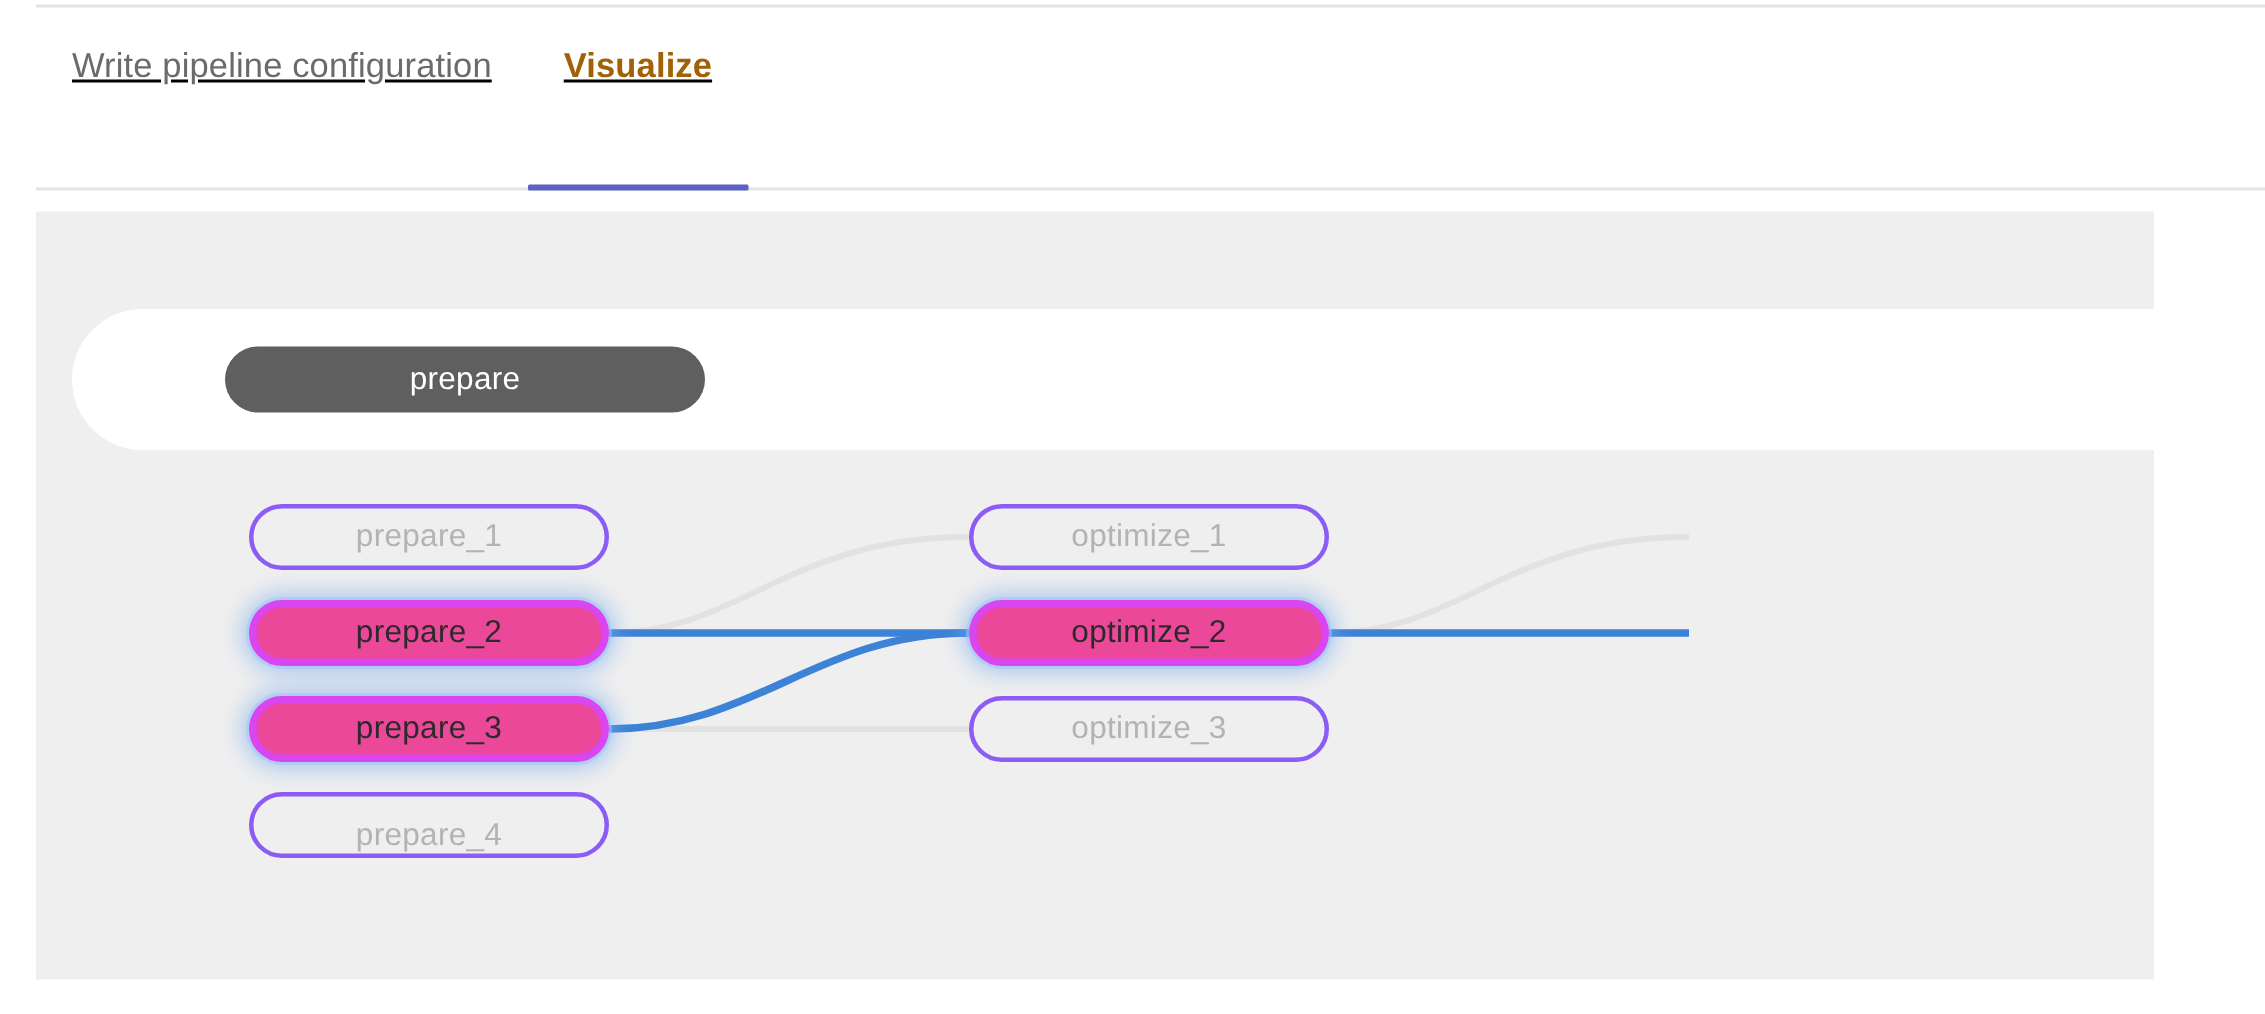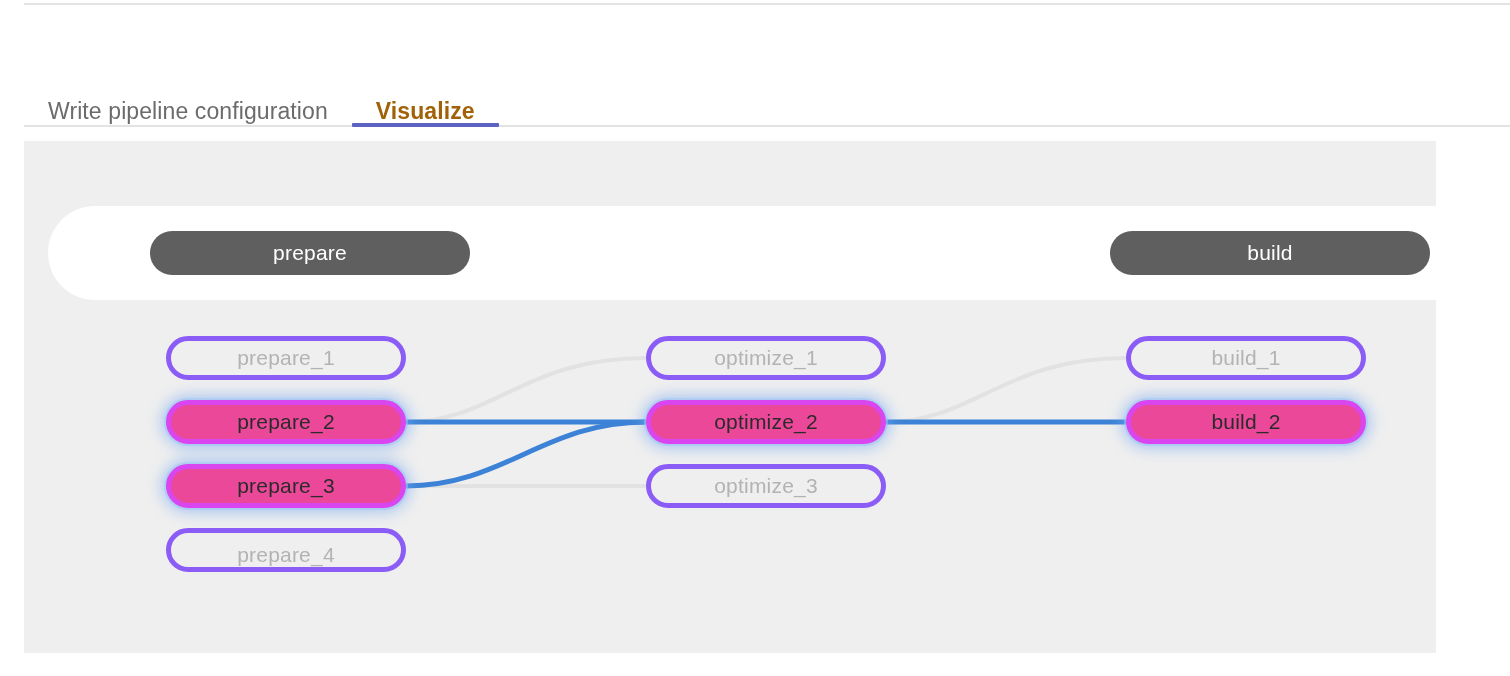--- a/index.html
+++ b/index.html
@@ -34,25 +34,26 @@
     height: 97px;
     border-bottom: 2px solid #e3e3e3;
     box-sizing: border-box;
     display: flex;
     align-items: center;
   }
   .tab {
     position: relative;
     height: 95px;
     display: flex;
-    align-items: flex-end;
+    align-items: flex-start;
     padding: 0 24px;
     box-sizing: border-box;
     cursor: pointer;
     white-space: nowrap;
+    text-decoration: underline;
   }
   .tab-label {
     font-size: 23px;
     color: #6b6b6b;
     letter-spacing: 0.1px;
   }
   .tab.active .tab-label {
     color: #a16207;
     font-weight: bold;
   }
@@ -127,21 +128,21 @@
     display: flex;
     align-items: center;
     justify-content: center;
     font-size: 21px;
     box-sizing: border-box;
     cursor: pointer;
     letter-spacing: 0.2px;
   }
   .node.dim {
     background: transparent;
-    border: 5px solid #8b5cf6;
+    border: 3px solid #8b5cf6;
     color: #b3b3b3;
   }
   .node.active {
     background: #ec4899;
     border: 5px solid #d946ef;
     color: #2b2b2b;
     box-shadow: 0 0 0 2px rgba(160,198,245,0.55),
                 0 0 14px 5px rgba(120,170,240,0.55);
   }
   .col-1 { left: 142px; }
@@ -167,23 +168,20 @@
     <span class="tab-underline"></span>
   </div>
 </div>
 
 <div class="canvas">
 
   <div class="stage-bar">
     <div class="stage-pill stage-prepare">
       <span>prepare</span>
     </div>
-    <div class="stage-pill stage-build">
-      <span>build</span>
-    </div>
   </div>
 
   <svg class="edges" viewBox="0 0 1486 512">
 
     <path d="M 382,281 C 470,281 500,217 622,217" fill="none" stroke="#e2e2e2" stroke-width="4"></path>
 
     <path d="M 382,345 L 622,345" fill="none" stroke="#e2e2e2" stroke-width="4"></path>
 
     <path d="M 862,281 C 950,281 980,217 1102,217" fill="none" stroke="#e2e2e2" stroke-width="4"></path>
 
@@ -210,20 +208,14 @@
   <div class="node dim col-2 row-1">
     <span>optimize_1</span>
   </div>
   <div class="node active col-2 row-2">
     <span>optimize_2</span>
   </div>
   <div class="node dim col-2 row-3">
     <span>optimize_3</span>
   </div>
 
-  <div class="node dim col-3 row-1">
-    <span>build_1</span>
-  </div>
-  <div class="node active col-3 row-2">
-    <span>build_2</span>
-  </div>
 
 </div>
 
 </body></html>

